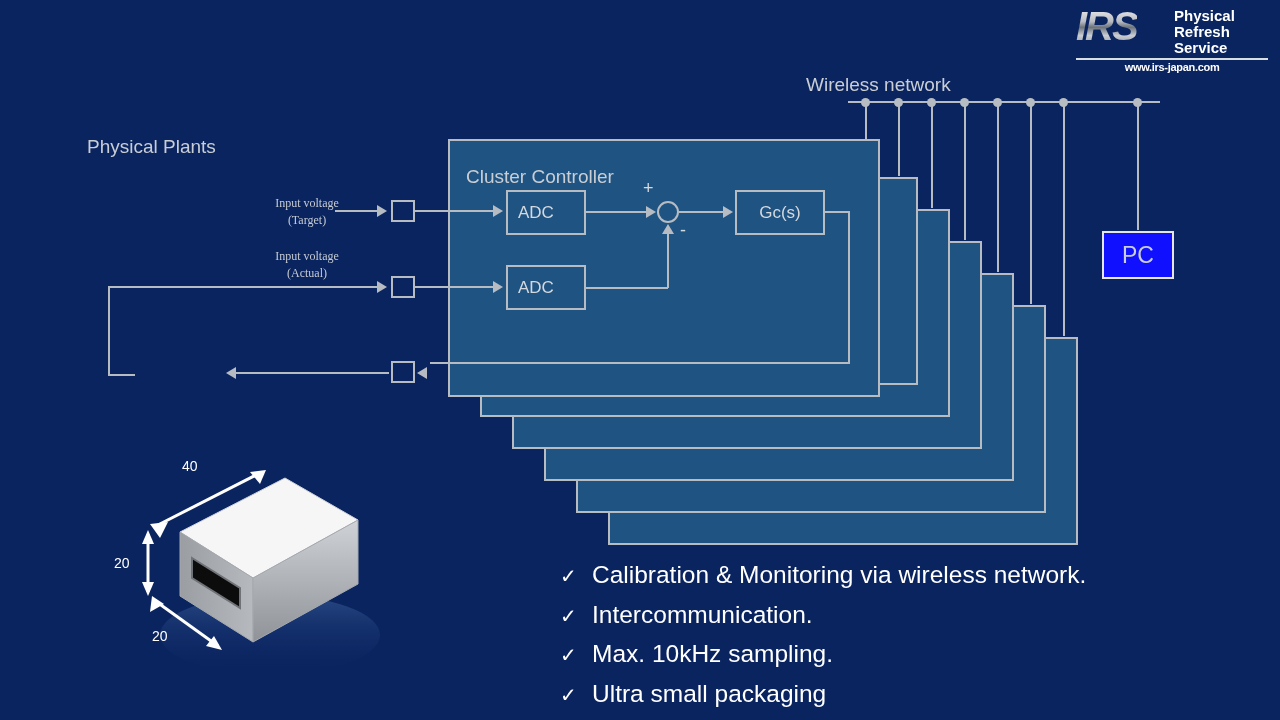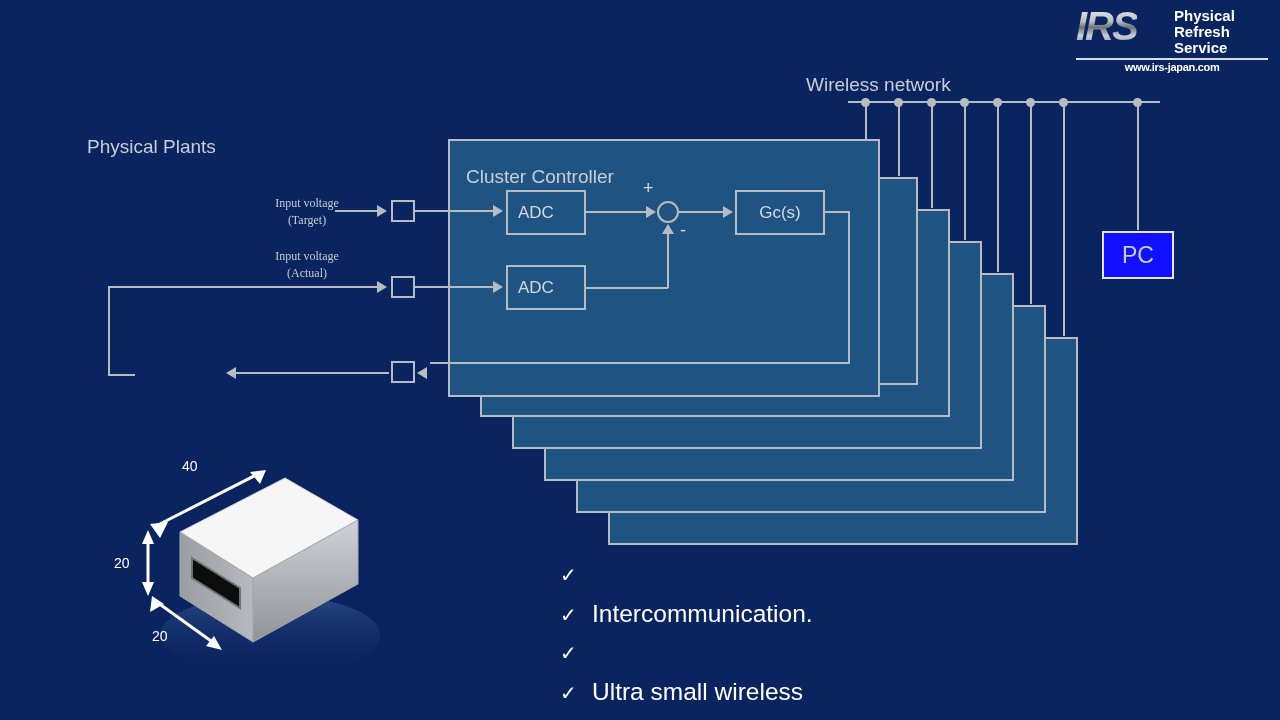--- a/index.html
+++ b/index.html
@@ -353,27 +353,29 @@
       </g>
     </svg>
     <div class="dim-lbl" style="left:72px; top:8px;">40</div>
     <div class="dim-lbl" style="left:4px; top:105px;">20</div>
     <div class="dim-lbl" style="left:42px; top:178px;">20</div>
   </div>
 
   <div id="bullets">
     <div class="bullet">
       <span class="chk">✓</span>
+      <span>Calibration &amp; Monitoring via wireless network.</span>
     </div>
     <div class="bullet">
       <span class="chk">✓</span>
       <span>Intercommunication.</span>
     </div>
     <div class="bullet">
       <span class="chk">✓</span>
+      <span>Max. 10kHz sampling.</span>
     </div>
     <div class="bullet">
       <span class="chk">✓</span>
-      <span>Ultra small wireless</span>
+      <span>Ultra small packaging</span>
     </div>
   </div>
 
 </div>
 
 </body></html>

